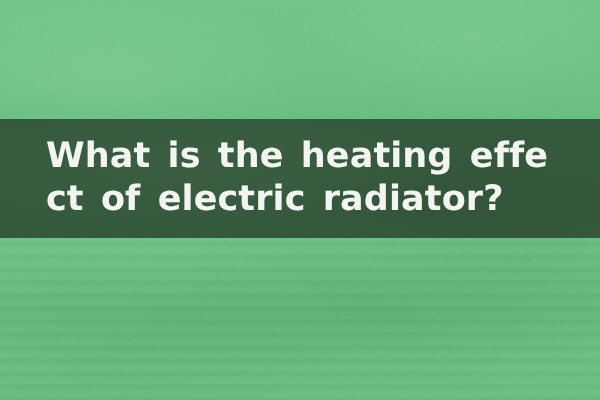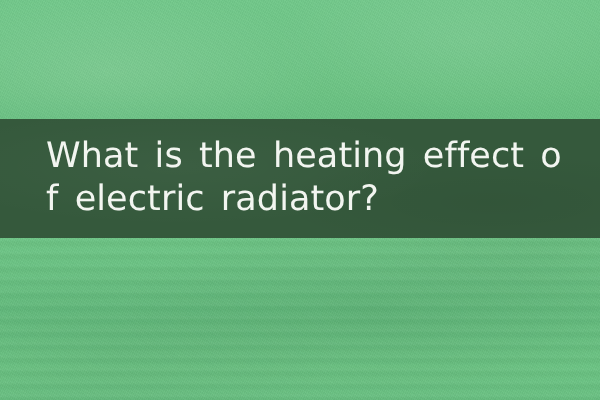--- a/index.html
+++ b/index.html
@@ -125,21 +125,21 @@
   .caption-text {
     position: absolute;
     left: 46px;
     top: 16px;
     width: 516px;
     margin: 0;
     color: #f2f5f0;
     font-family: "DejaVu Sans", sans-serif;
     font-size: 35px;
     line-height: 43px;
-    font-weight: 400;
+    font-weight: 700;
     letter-spacing: 0.1px;
     word-spacing: 5px;
     overflow-wrap: break-word;
     word-break: break-all;
     white-space: normal;
     text-rendering: geometricPrecision;
     z-index: 2;
   }
 </style>
 </head>

